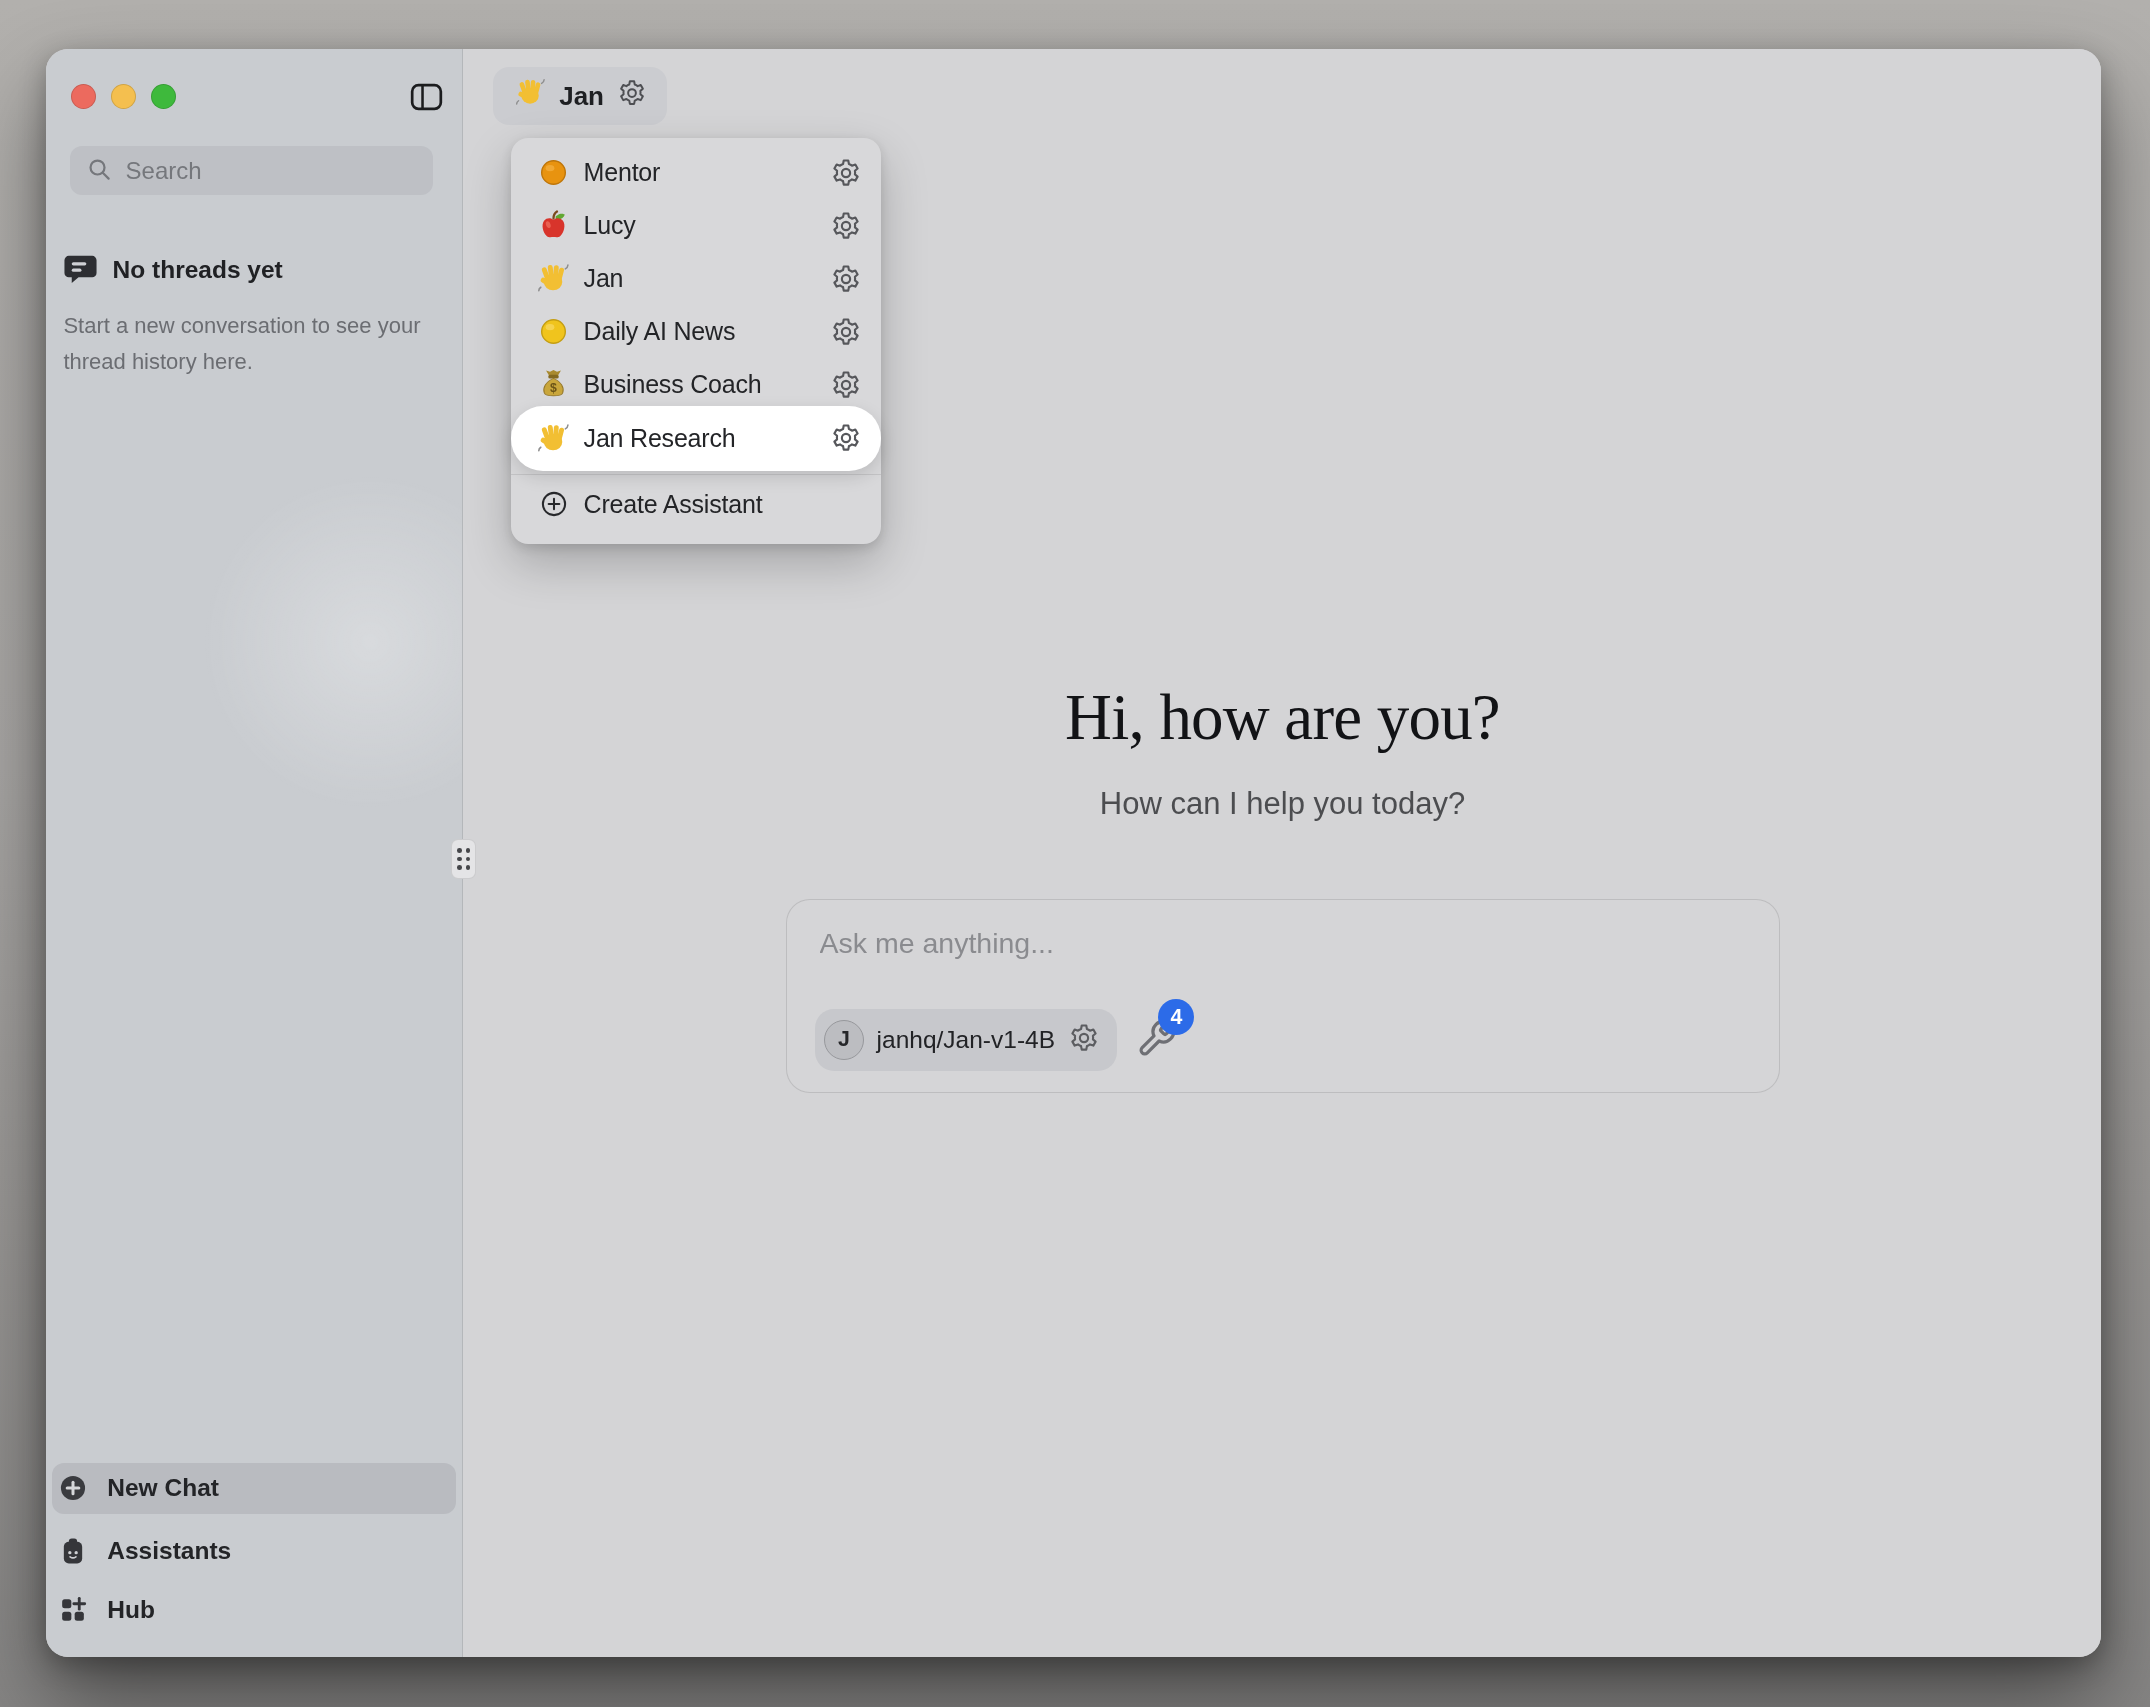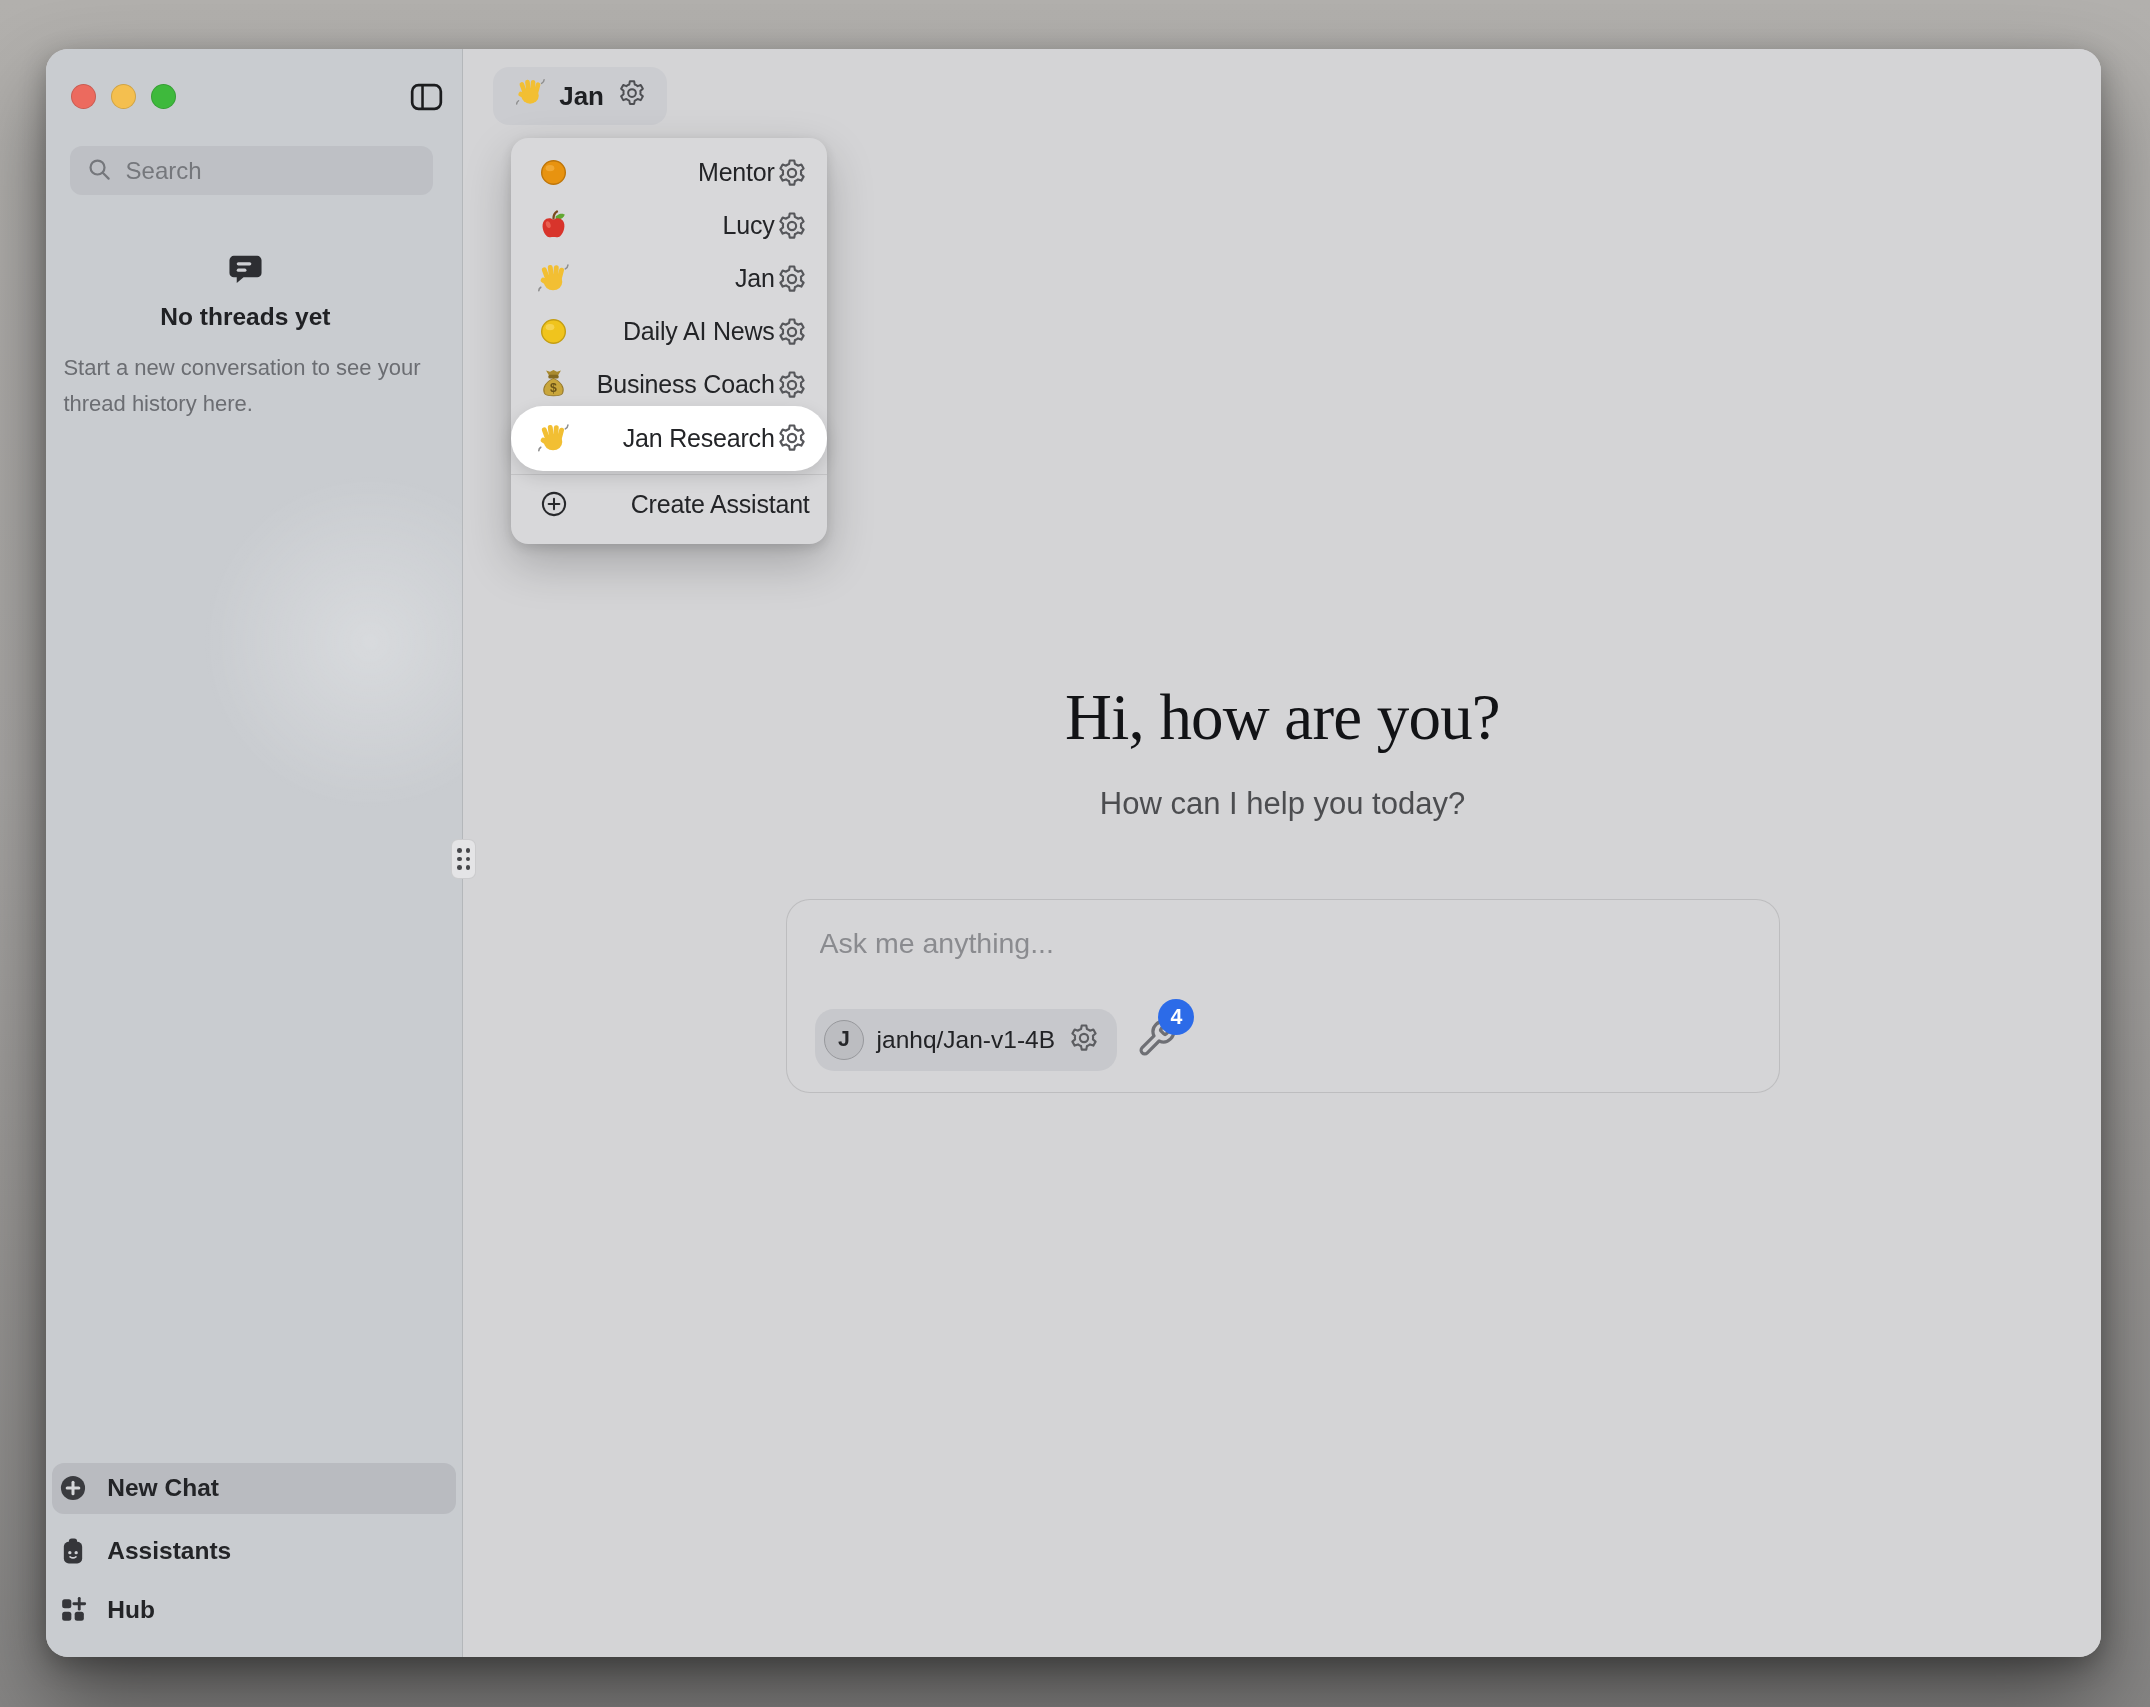--- a/index.html
+++ b/index.html
@@ -46,21 +46,21 @@
     display: flex; align-items: center; padding: 0 16px; gap: 12.6px;
   }
   .search-box svg { flex: 0 0 auto; }
   .search-box input {
     flex: 1; background: transparent; border: 0; outline: none;
     font: 24px "Liberation Sans", sans-serif; color: #14532d;
   }
   .search-box input::placeholder { color: #75777c; }
 
   .empty-state { position: absolute; left: 17.4px; top: 202px; width: 364px; }
-  .empty-title-row { display: flex; align-items: center; gap: 14.2px; flex-direction: column; }
+  .empty-title-row { display: flex; align-items: center; gap: 14.2px; }
   .empty-title { font-size: 24.5px; font-weight: 700; color: #202124; }
   .empty-desc { margin-top: 19px; font-size: 22px; line-height: 36px; color: #6b6d72; }
 
   .sidebar-nav { position: absolute; left: 0; bottom: 14.2px; width: 100%; }
   .nav-item {
     height: 52px; margin: 0 6.3px 7.1px 6.3px; border-radius: 12px;
     display: flex; align-items: center; gap: 19px; padding: 0 6px;
     cursor: pointer;
   }
   .nav-item.active { background: #b9bbc0; height: 51px; margin-bottom: 11px; }
@@ -80,24 +80,23 @@
 
   .assistant-pill {
     position: absolute; left: 30px; top: 18px; height: 58px; padding: 0 20.6px;
     background: #cbccd0; border: 0; border-radius: 16px; cursor: pointer;
     display: flex; align-items: center; gap: 12.6px;
     font: 600 26px "Liberation Sans", sans-serif; color: #1e1f22;
   }
 
   
   .assistant-menu {
-    position: absolute; left: 48px; top: 89px; width: 316px; z-index: 10;
+    position: absolute; left: 48px; top: 89px; width: 370px; z-index: 10;
     background: #d8d8da; border-radius: 17.4px; padding: 8px 0 9.5px 0;
     box-shadow: 0 19px 47px rgba(0,0,0,.22), 0 3.2px 11px rgba(0,0,0,.12);
-    text-align: right;
   }
   .menu-item {
     height: 53px; display: flex; align-items: center; padding: 0 17.4px 0 25px; cursor: pointer;
   }
   .mi-icon { width: 35px; height: 35px; display: flex; align-items: center; justify-content: center; flex: 0 0 auto; }
   .mi-label { flex: 1; margin-left: 12.6px; font-size: 25px; font-weight: 500; color: #232427; letter-spacing: -0.2px; }
   .mi-gear { background: transparent; border: 0; padding: 0; width: 35px; height: 35px; cursor: pointer;
              display: flex; align-items: center; justify-content: center; flex: 0 0 auto; }
   .menu-item.highlighted {
     height: 65px; margin: -5.5px 0; background: #ffffff; border-radius: 32px;

